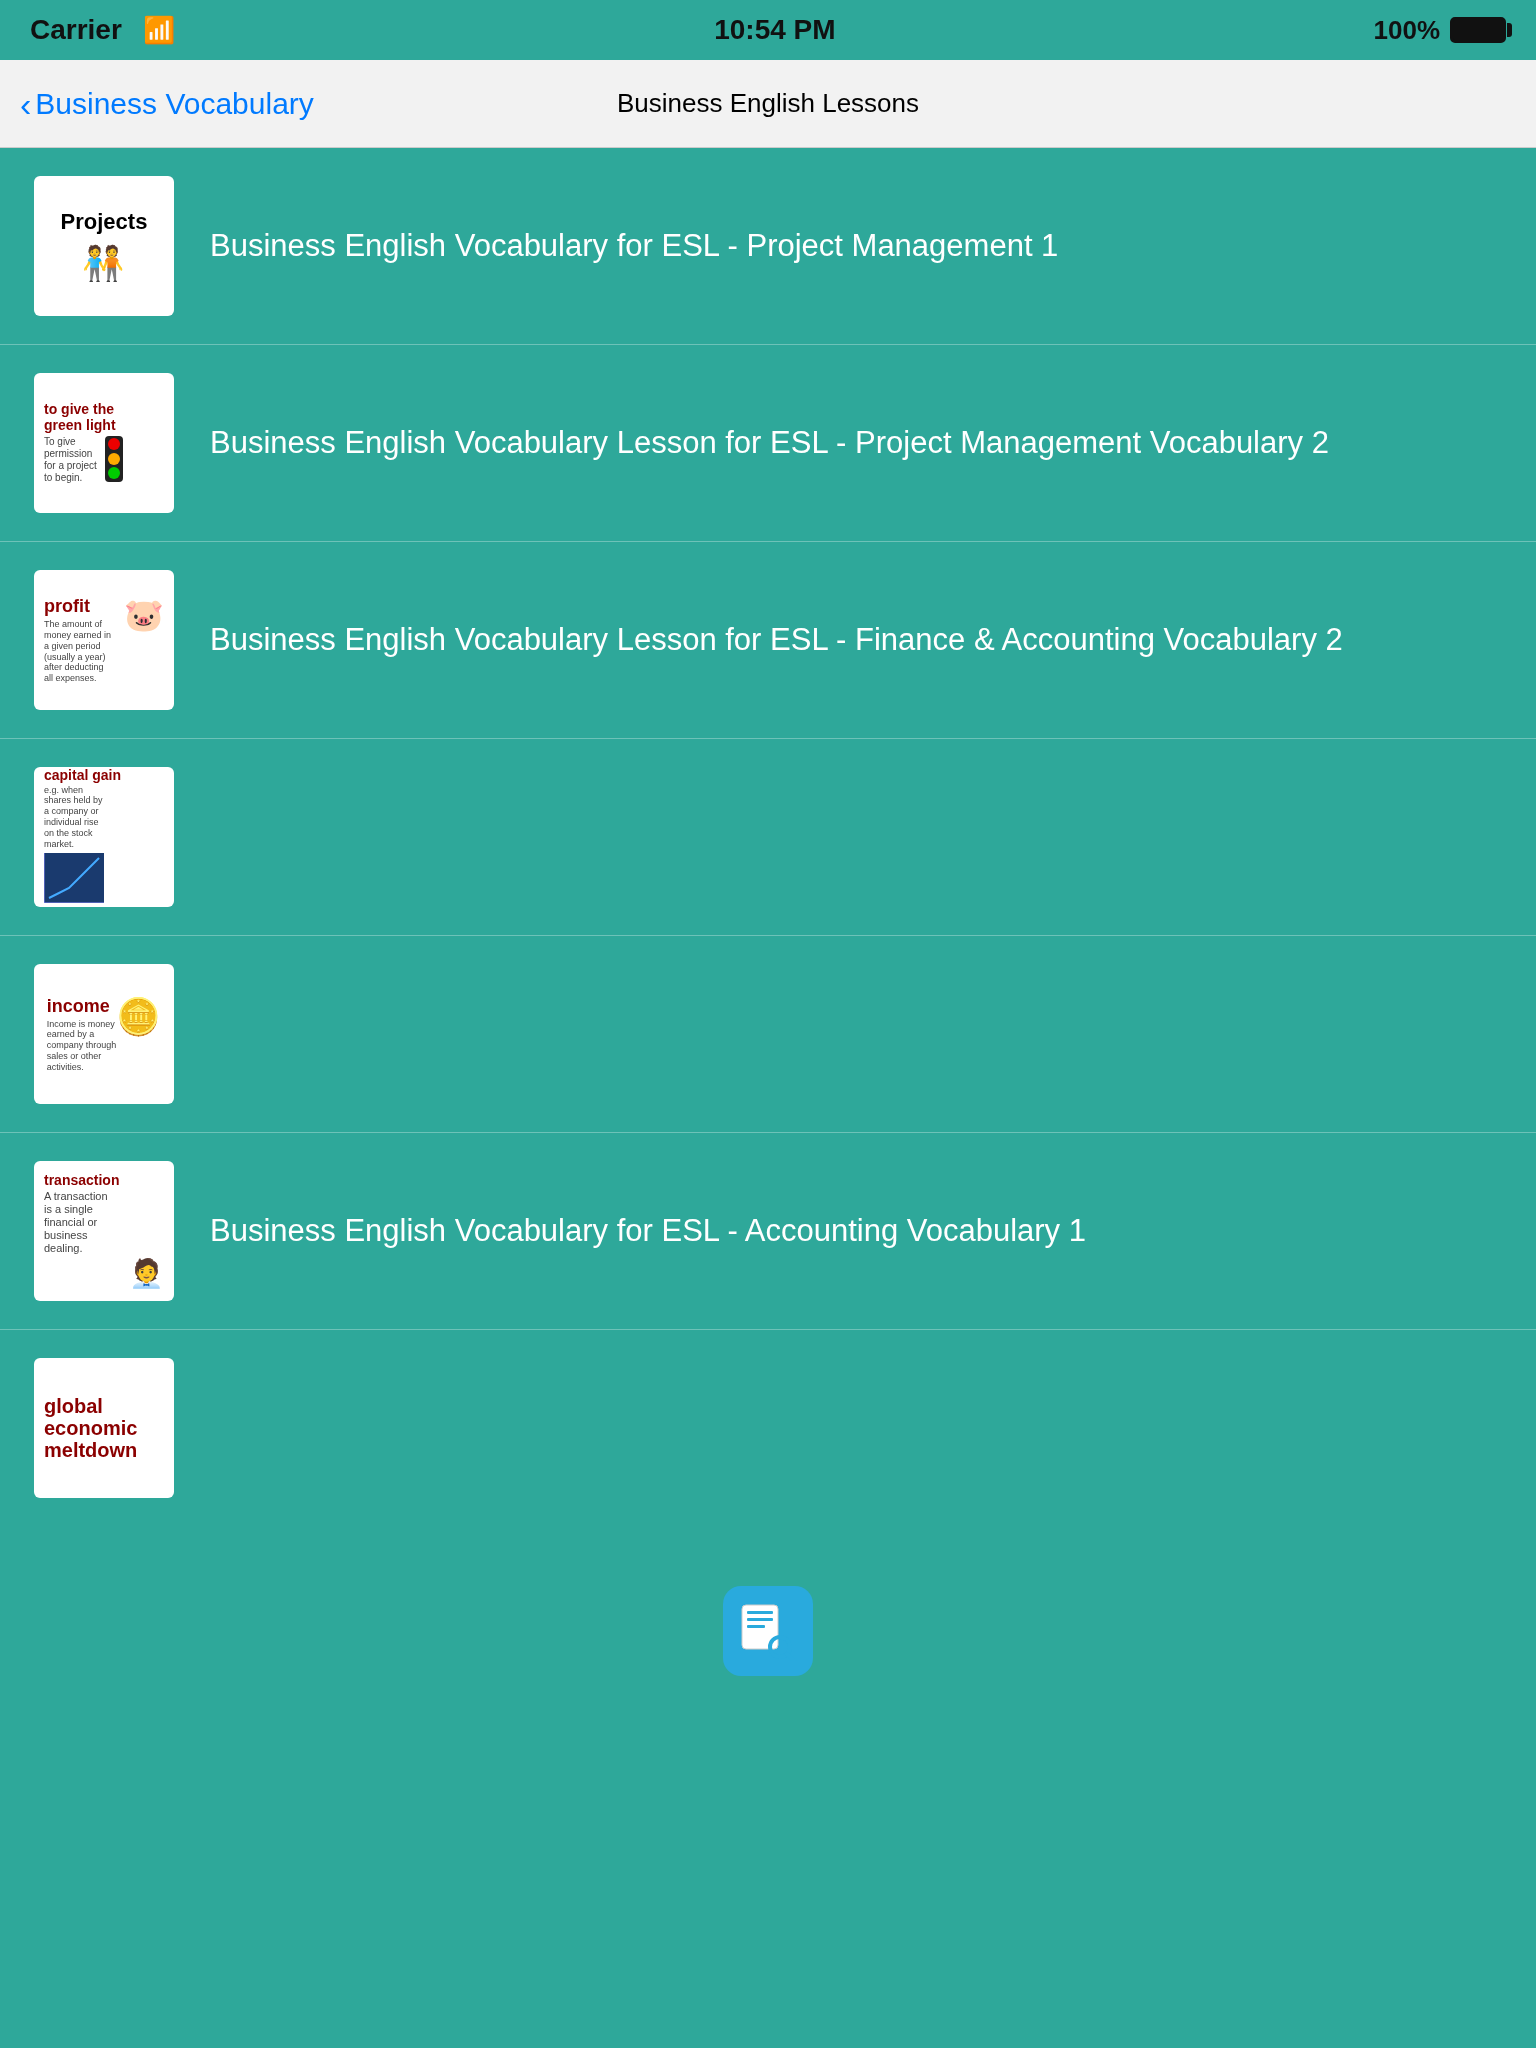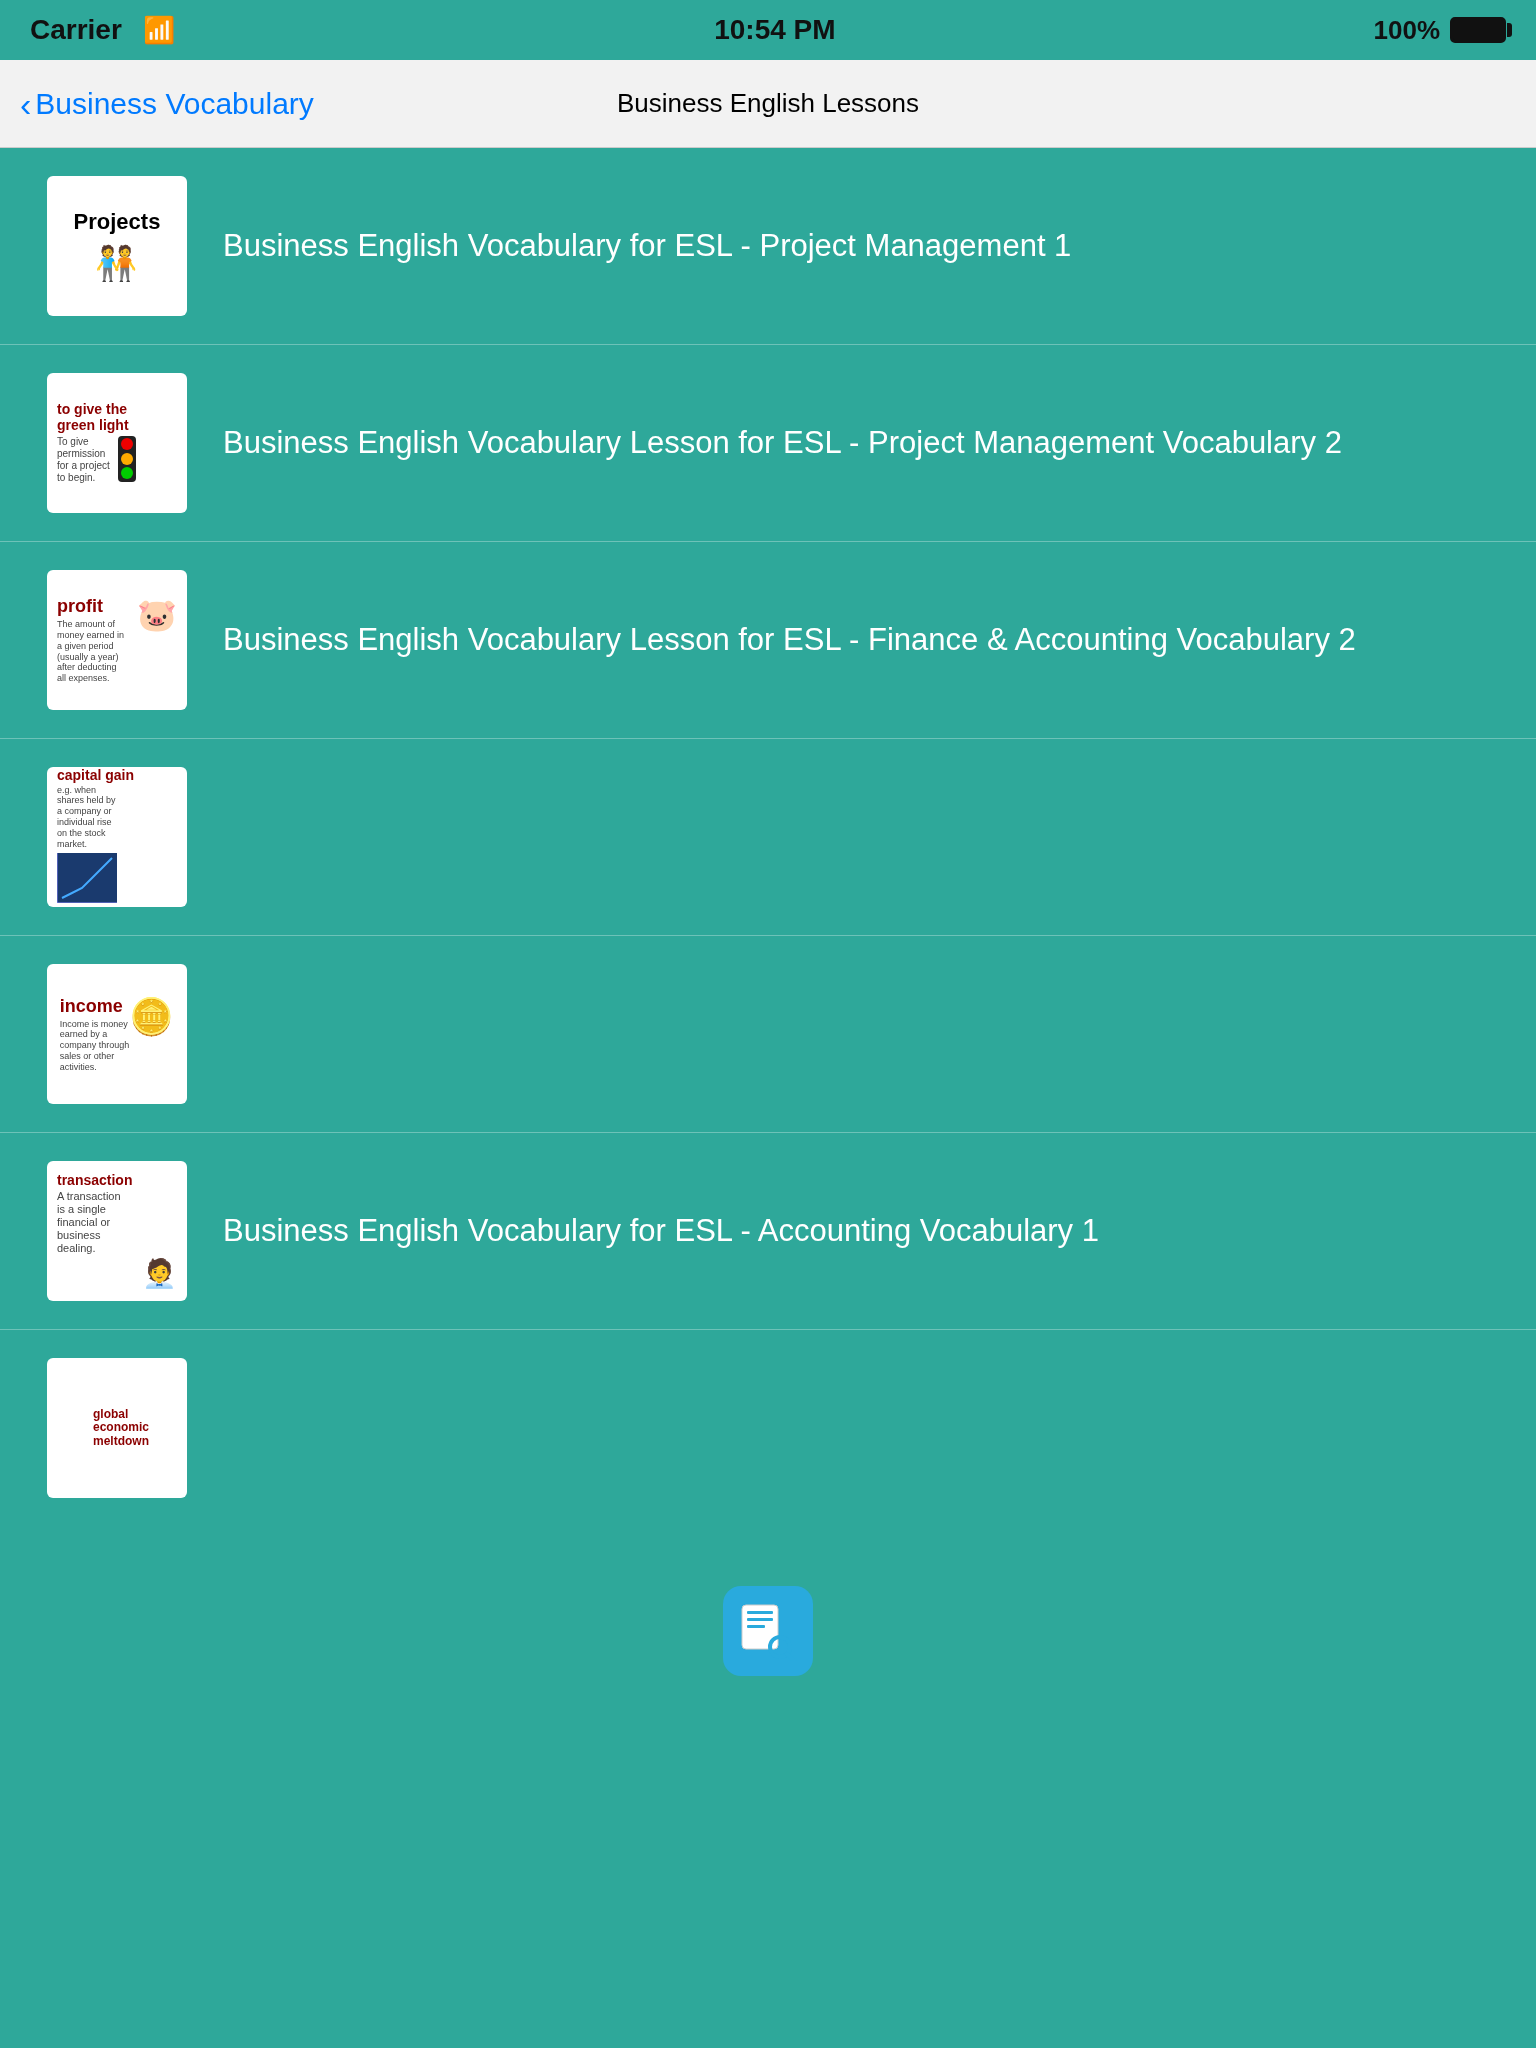--- a/index.html
+++ b/index.html
@@ -102,21 +102,21 @@
 
     
     .list-container {
       background: #2ea89a;
       padding-bottom: 40px;
     }
 
     .list-item {
       display: flex;
       align-items: center;
-      padding: 28px 47px;
+      padding: 28px 34px;
       border-bottom: 1px solid rgba(255,255,255,0.3);
       cursor: pointer;
       min-height: 170px;
     }
     .list-item:first-child {
       border-top: none;
     }
 
     .thumbnail {
       width: 140px;
@@ -264,25 +264,24 @@
       color: #444;
       line-height: 1.2;
     }
 
     .thumb-global {
       text-align: left;
       width: 100%;
       padding: 4px;
     }
     .thumb-global .tg-title {
-      font-size: 12px;
+      font-size: 20px;
       color: darkred;
       font-weight: bold;
       line-height: 1.1;
-      margin-left: 36px;
     }
 
     .item-title {
       font-size: 31px;
       color: #fff;
       font-weight: 400;
       line-height: 1.35;
       flex: 1;
     }
 

